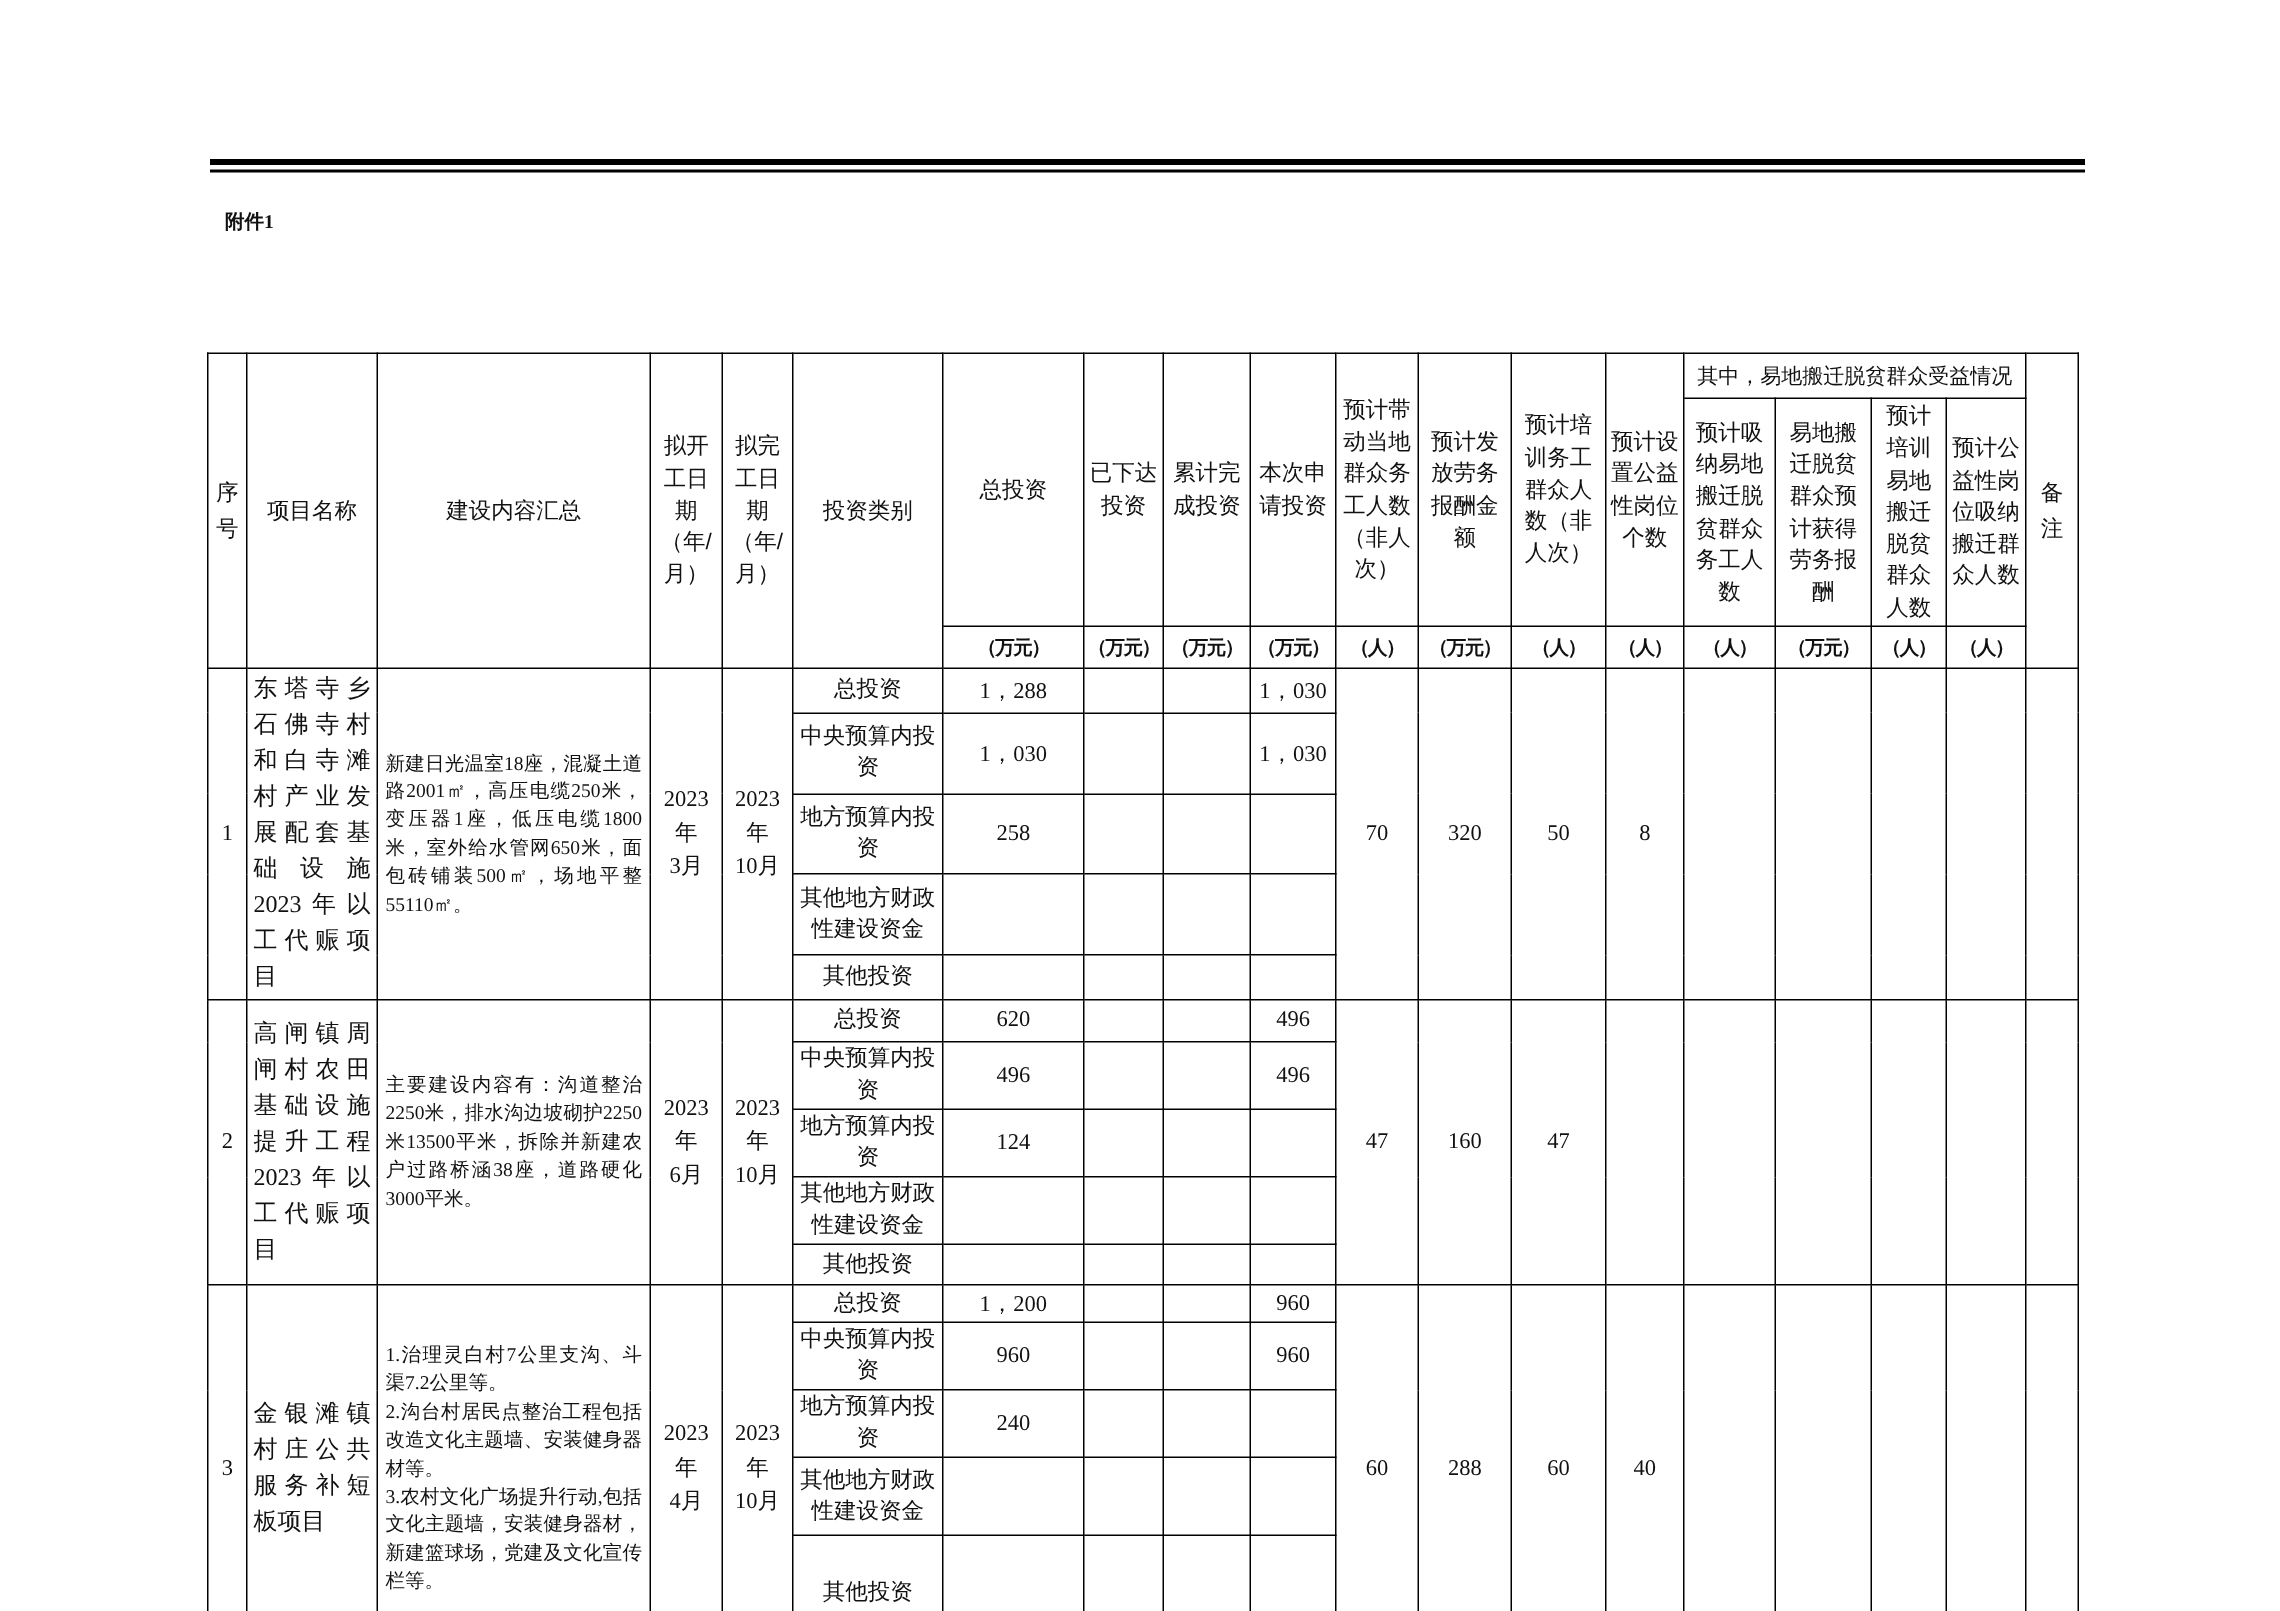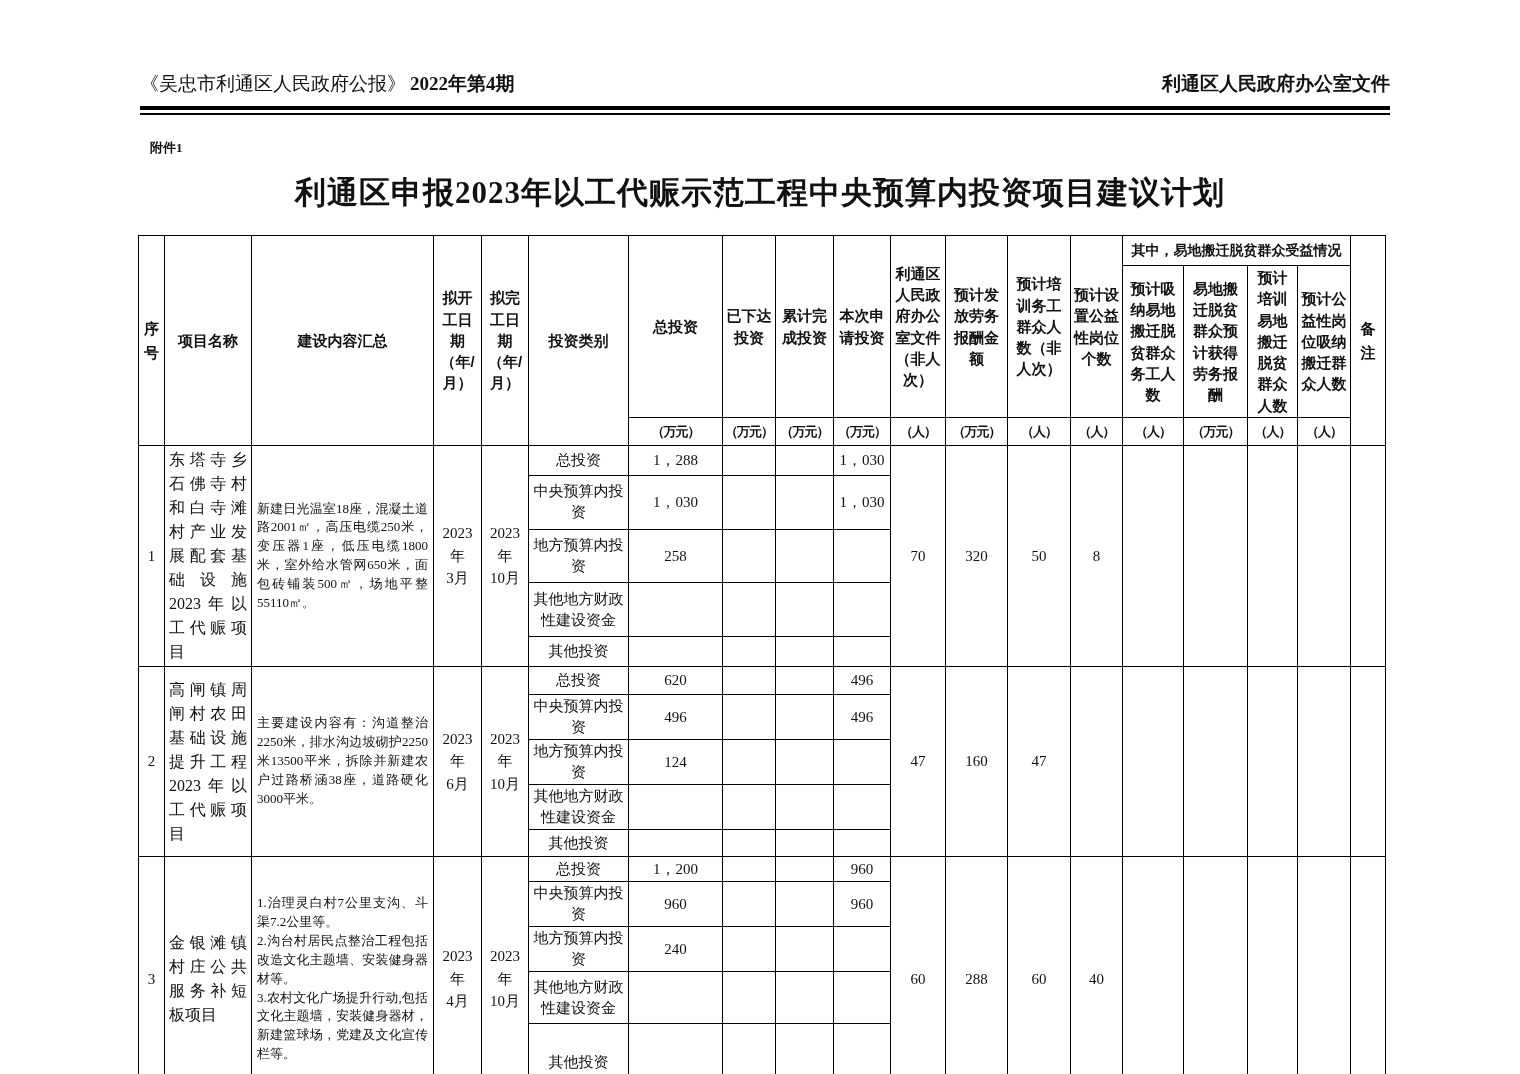--- a/index.html
+++ b/index.html
@@ -32,21 +32,21 @@
     position:absolute; left:138px; top:235px; width:1247px;
     table-layout:fixed; border-collapse:collapse;
     font-family:"Liberation Serif","DejaVu Serif",serif; color:#111;
   }
   .plan th, .plan td {
     border:1px solid #000; padding:1px 2px;
     text-align:center; vertical-align:middle; overflow:hidden;
   }
   .plan th {
     font-family:"Liberation Sans","DejaVu Sans",sans-serif;
-    font-weight:bold; font-size:15px; line-height:1.42; padding:1px 3px;
+    font-weight:normal; font-size:15px; line-height:1.42; padding:1px 3px;
   }
   .plan th.group-span { white-space:nowrap; font-size:14px; letter-spacing:0; }
   tr.h-a { height:30px; }
   tr.h-b { height:110px; }
   tr.h-units { height:28px; }
   .h-units td {
     font-family:"Liberation Sans","DejaVu Sans",sans-serif; font-weight:bold;
     font-size:13px; letter-spacing:-1px; white-space:nowrap; padding:0;
   }
   .vtext { display:inline-block; width:1.15em; line-height:1.6; }
@@ -71,30 +71,23 @@
   .footer {
     position:absolute; left:0; top:976px; width:1520px; text-align:center;
     font-size:18px; word-spacing:14px;
   }
 </style>
 </head>
 <body>
 
 <div class="page">
 
-  <div class="masthead">
-    <div class="m-left">
-      <span>《吴忠市利通区人民政府公报》</span><span class="issue">2022年第4期</span>
-    </div>
-    <div class="m-right">利通区人民政府办公室文件</div>
-  </div>
   <div class="header-rule"></div>
 
   <div class="attachment">附件1</div>
-  <h1 class="doc-title">利通区申报2023年以工代赈示范工程中央预算内投资项目建议计划</h1>
 
   <table class="plan">
     <colgroup>
       <col style="width:26px">
         <col style="width:87px">
         <col style="width:182px">
       <col style="width:48px">
         <col style="width:47px">
         <col style="width:100px">
       <col style="width:94px">
@@ -116,21 +109,21 @@
         <th rowspan="3"><span class="vtext">序号</span></th>
         <th rowspan="3">项目名称</th>
         <th rowspan="3">建设内容汇总</th>
         <th rowspan="3">拟开工日期（年/月）</th>
         <th rowspan="3">拟完工日期（年/月）</th>
         <th rowspan="3">投资类别</th>
         <th rowspan="2">总投资</th>
         <th rowspan="2">已下达投资</th>
         <th rowspan="2">累计完成投资</th>
         <th rowspan="2">本次申请投资</th>
-        <th rowspan="2">利通区人民政府办公室文件（非人次）</th>
+        <th rowspan="2">预计带动当地群众务工人数（非人次）</th>
         <th rowspan="2">预计发放劳务报酬金额</th>
         <th rowspan="2">预计培训务工群众人数（非人次）</th>
         <th rowspan="2">预计设置公益性岗位个数</th>
         <th colspan="4" class="group-span">其中，易地搬迁脱贫群众受益情况</th>
         <th rowspan="3"><span class="vtext">备注</span></th>
       </tr>
       <tr class="h-b">
         <th>预计吸纳易地搬迁脱贫群众务工人数</th>
         <th>易地搬迁脱贫群众预计获得劳务报酬</th>
         <th>预计培训易地搬迁脱贫群众人数</th>

